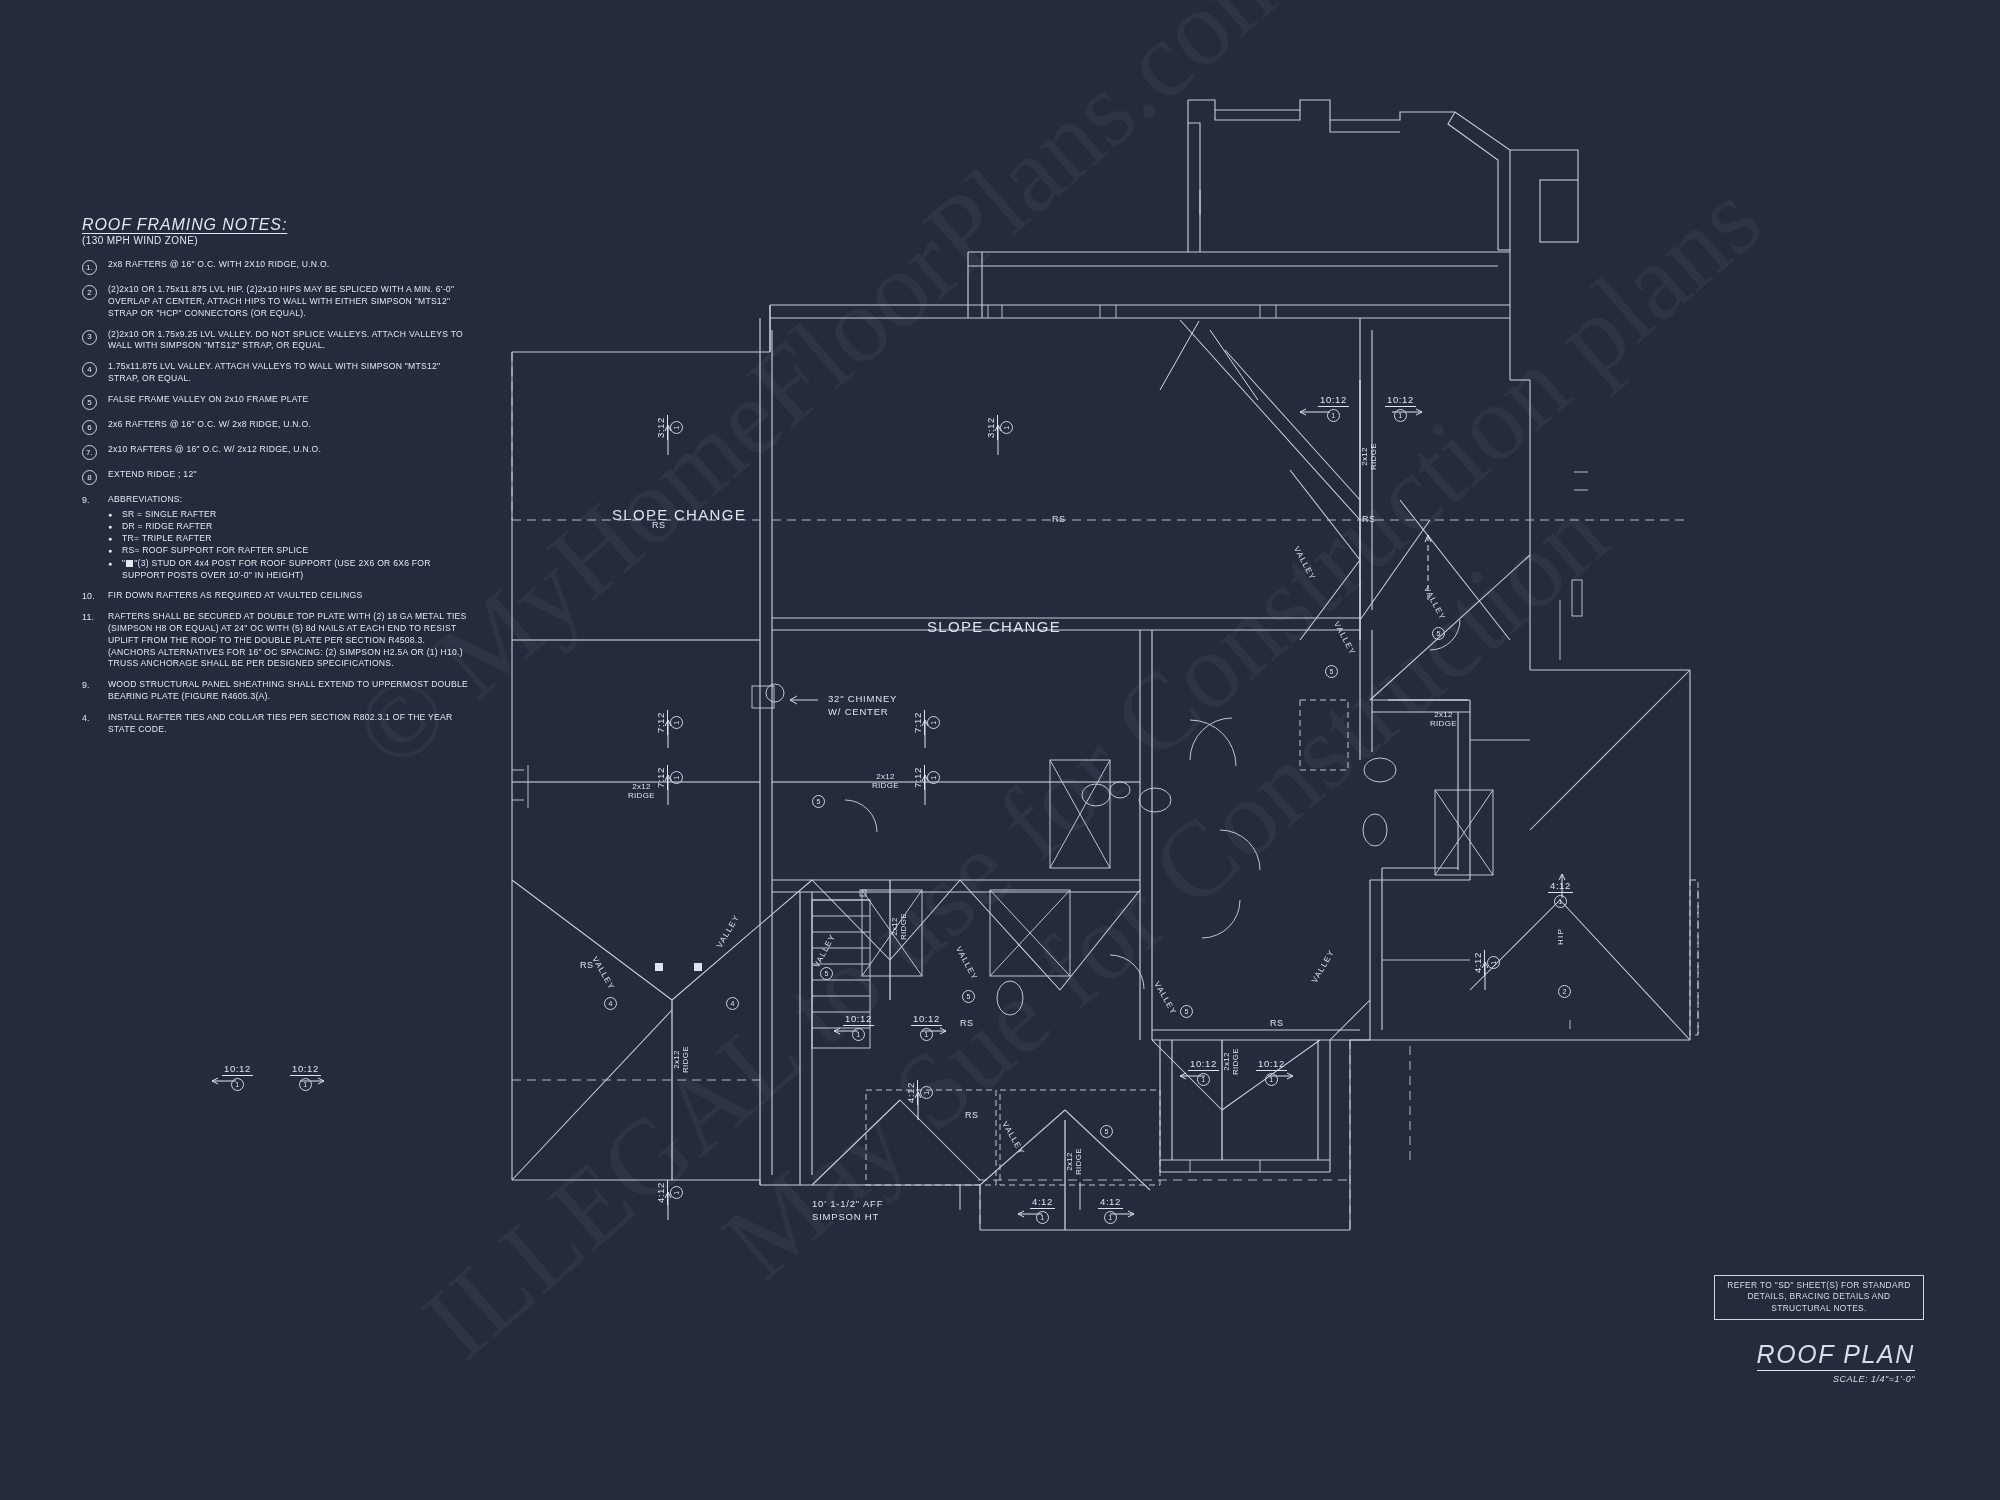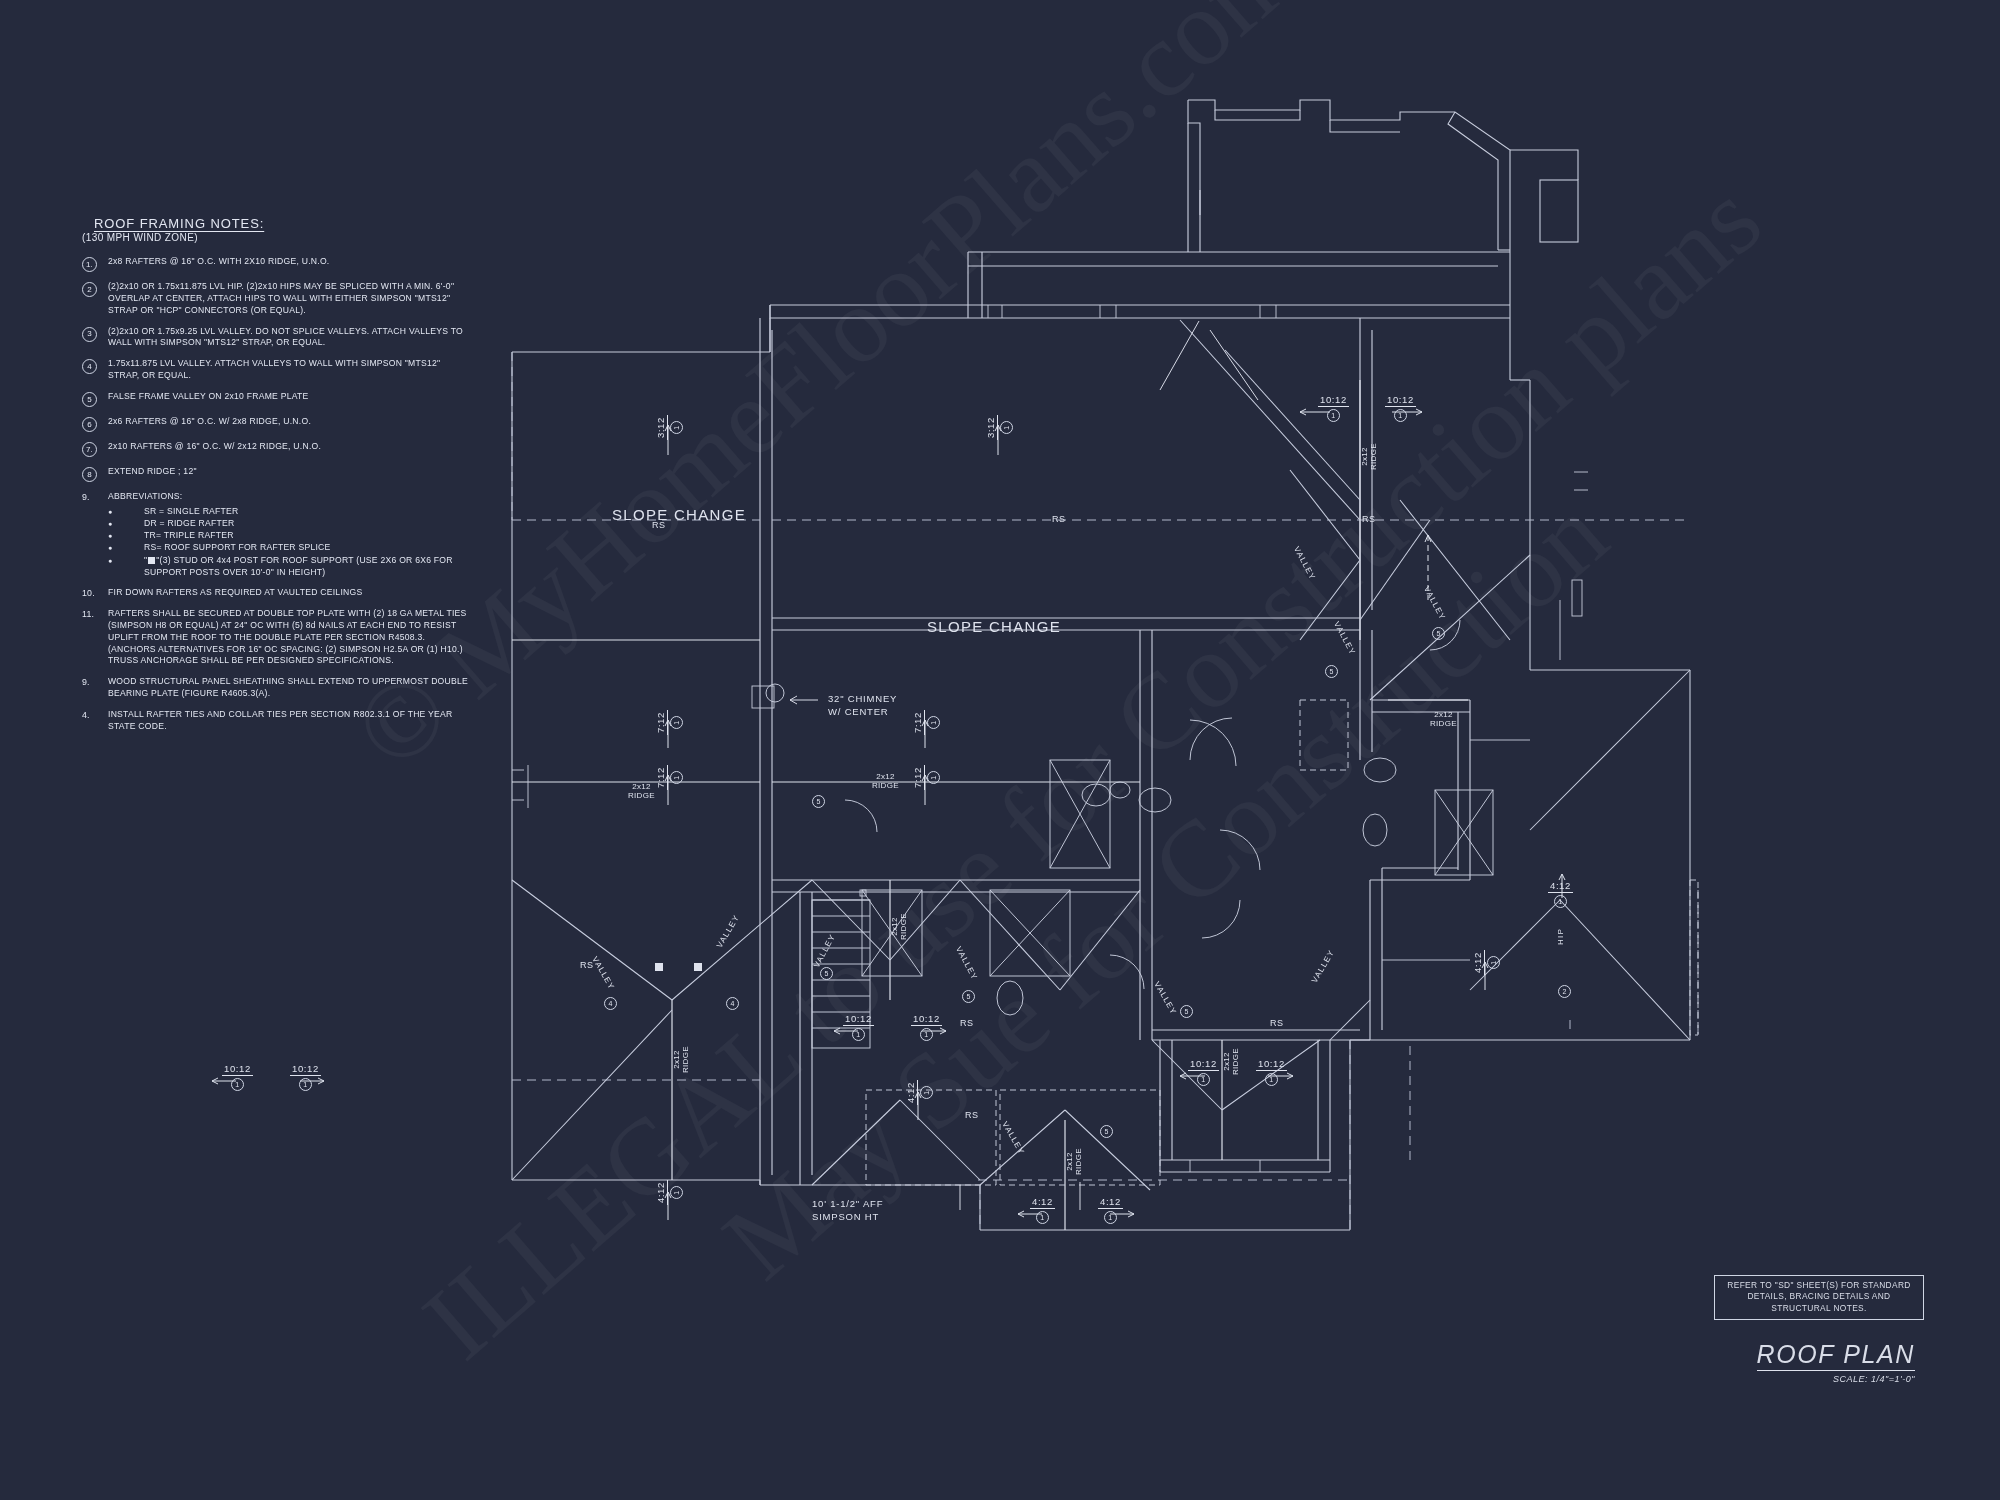--- a/index.html
+++ b/index.html
@@ -11,32 +11,32 @@
   
   .wm{position:absolute;color:rgba(255,255,255,.045);font-family:"Liberation Serif",serif;
       white-space:nowrap;pointer-events:none;user-select:none;}
   .wm1{left:330px;top:700px;font-size:108px;transform:rotate(-41deg);transform-origin:0 0;}
   .wm2{left:400px;top:1290px;font-size:108px;transform:rotate(-41deg);transform-origin:0 0;}
   .wm3{left:700px;top:1210px;font-size:108px;transform:rotate(-41deg);transform-origin:0 0;}
 
   
   #notes{position:absolute;left:82px;top:216px;width:390px;
          font-family:"Liberation Sans",sans-serif;color:#e3e7f2;}
-  #notes .ttl{font-size:13px;letter-spacing:.9px;text-decoration:underline;
-              text-underline-offset:3px;margin:0 0 1px 12px;}
+  #notes .ttl{font-size:16px;letter-spacing:.9px;text-decoration:underline;
+              text-underline-offset:3px;margin:0 0 1px 0;font-style:italic;}
   #notes .sub{font-size:10px;letter-spacing:.4px;margin:0 0 13px 0;}
   .note{display:flex;align-items:flex-start;margin-bottom:9px;}
   .num{flex:0 0 26px;font-size:8.6px;letter-spacing:.2px;padding-top:1px;}
   .circ{display:inline-flex;align-items:center;justify-content:center;
         width:13px;height:13px;border:1px solid #cfd5e4;border-radius:50%;
         font-size:8px;line-height:1;}
   .plain{display:inline-block;width:13px;text-align:left;font-size:8.8px;}
   .txt{flex:1 1 auto;font-size:8.6px;line-height:1.38;letter-spacing:.25px;}
   .abbr{list-style:none;margin:2px 0 0 0;padding:0;}
-  .abbr li{display:flex;font-size:8.6px;line-height:1.42;letter-spacing:.25px;gap:22px;}
+  .abbr li{display:flex;font-size:8.6px;line-height:1.42;letter-spacing:.25px;}
   .abbr li .b{flex:0 0 14px;font-size:7px;padding-top:2px;}
   .sq{display:inline-block;width:7px;height:7px;background:#e3e7f2;
       vertical-align:-1px;margin:0 1px;}
 
   
   #draw{position:absolute;left:0;top:0;width:2000px;height:1500px;}
   #draw svg{position:absolute;left:0;top:0;}
 
   
   .anno{position:absolute;font-family:"Liberation Sans",sans-serif;

